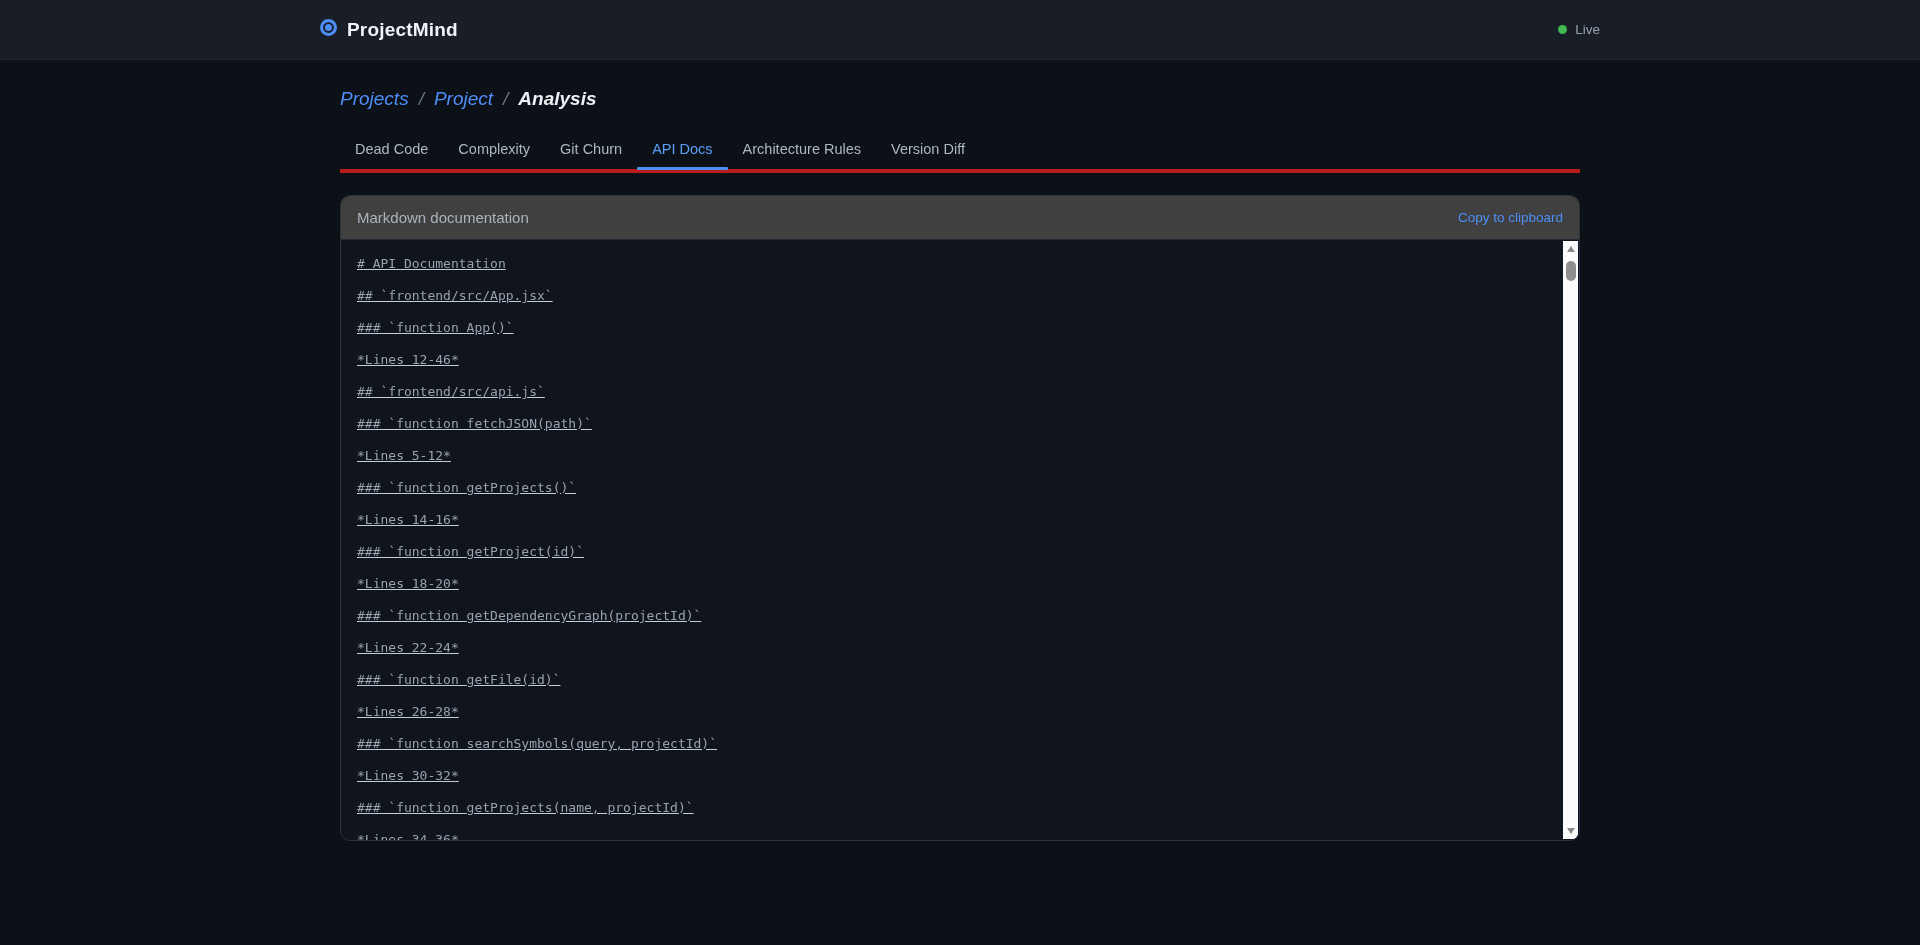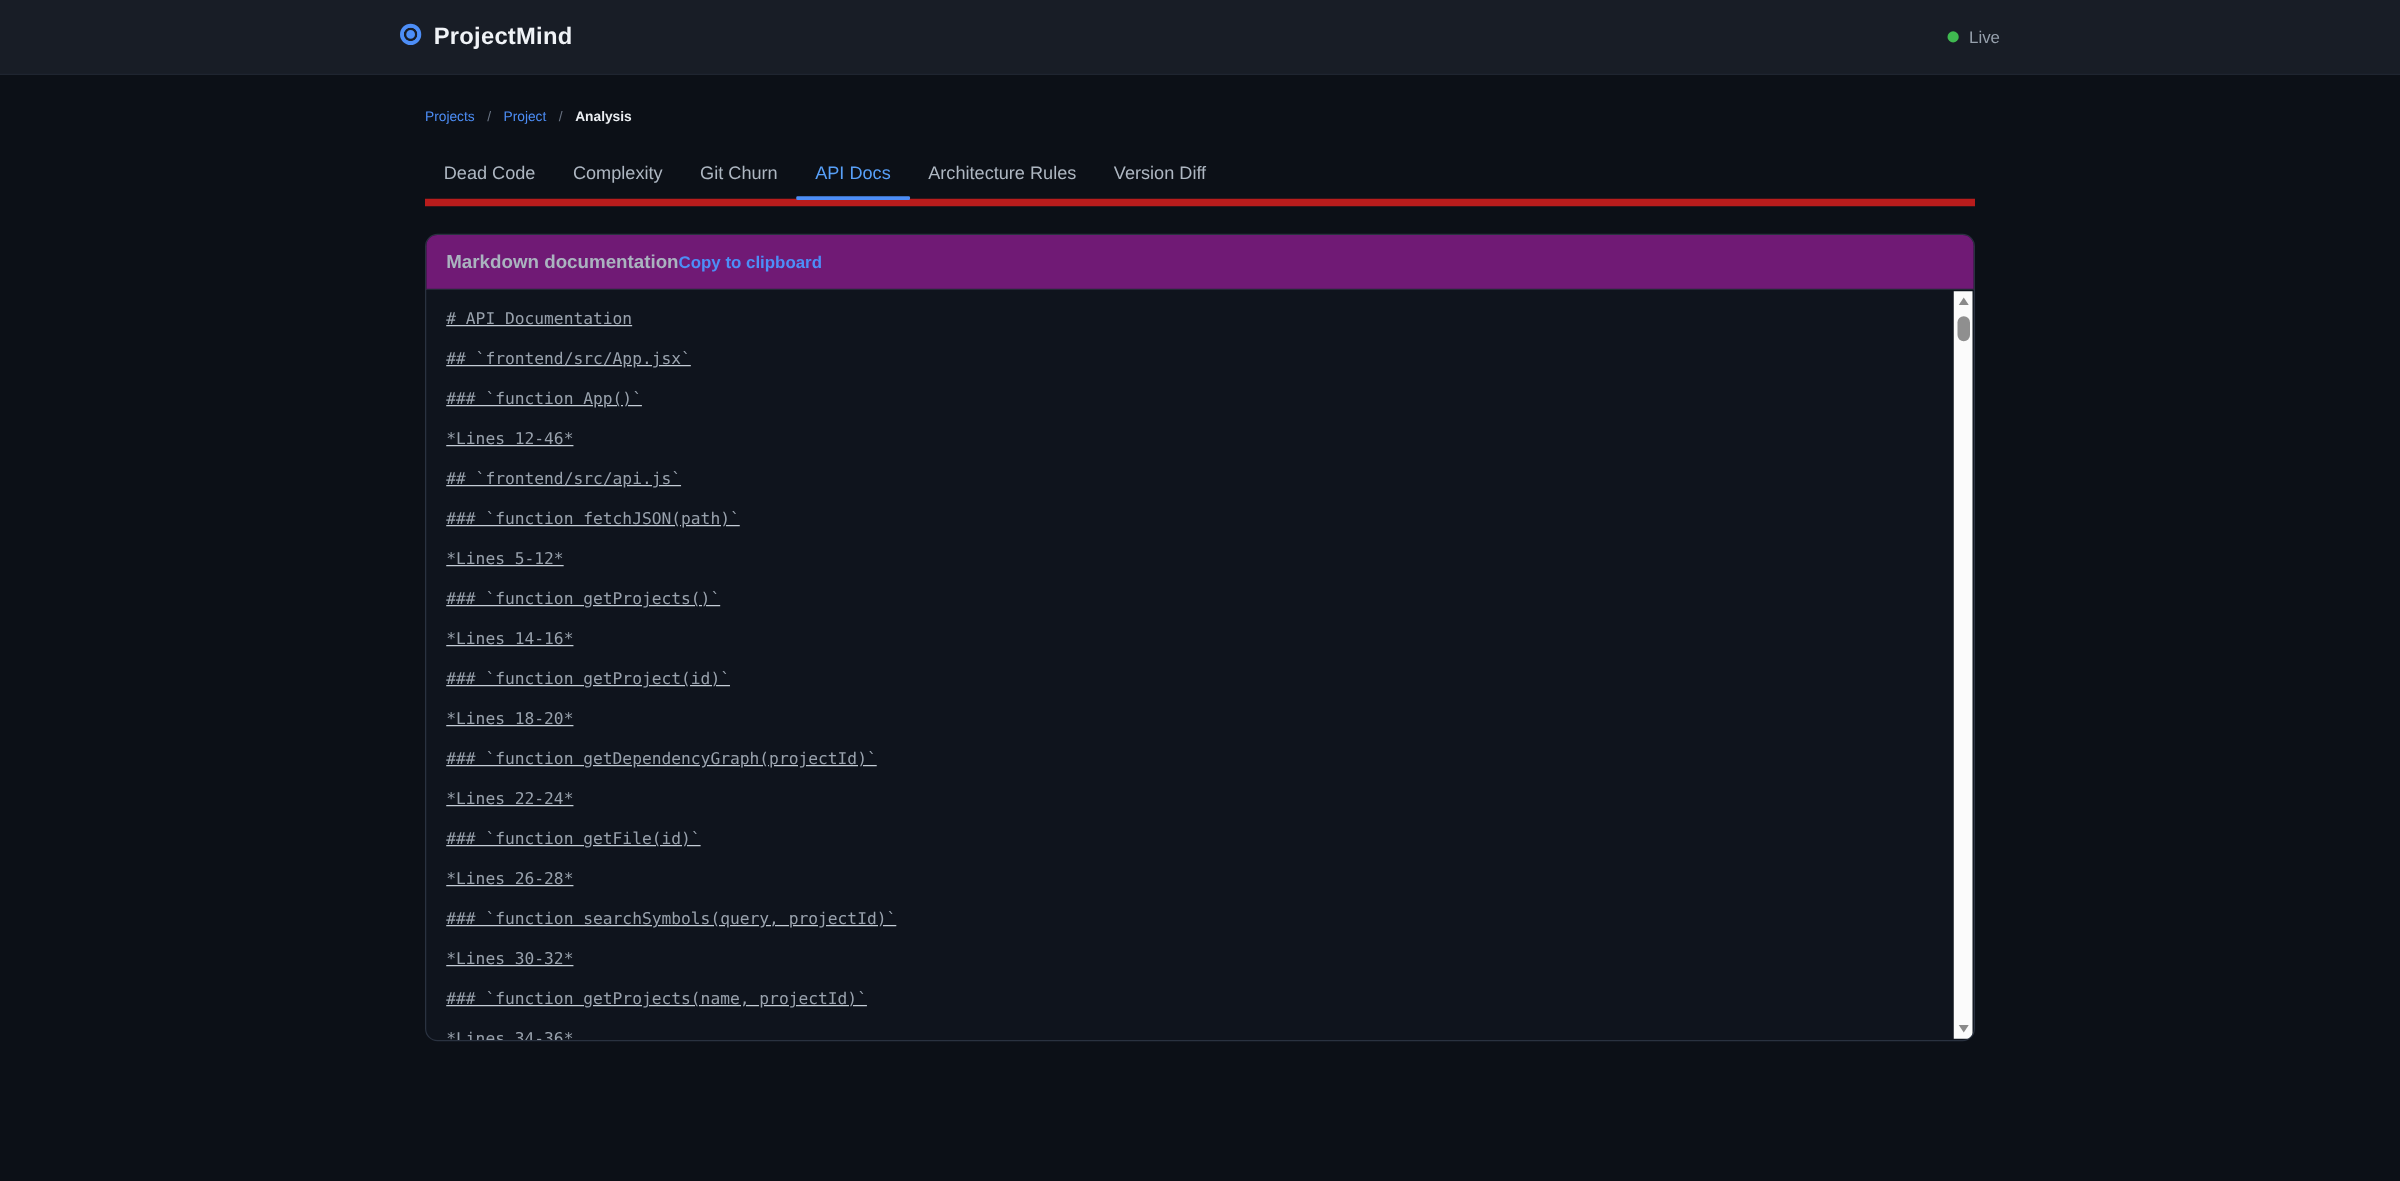--- a/index.html
+++ b/index.html
@@ -34,31 +34,32 @@
   .live-dot { width:9px; height:9px; border-radius:50%; background:#3fb950; }
   .live-label { font-size:13.5px; color:#97a1ad; }
 
   
   .container { width:1240px; margin:0 auto; }
 
   
   .breadcrumb {
     margin-top:28px;
     display:flex; align-items:center; gap:10px;
-    font-size:11px;
+    font-size:19px;
+    font-style:italic;
   }
   .crumb-link { color:#4d8ef7; text-decoration:none; cursor:pointer; }
   .crumb-sep { color:#6b7584; }
   .crumb-current { color:#eceff3; font-weight:700; }
 
   
   .tabs {
     margin-top:22px;
     display:flex;
-    border-bottom:6px solid #b91c1c;
+    border-bottom:4px solid #b91c1c;
     text-align:right;
   }
   .tab {
     padding:9px 15px 12px 15px;
     font-size:14.5px;
     color:#aeb7c2;
     cursor:pointer;
     position:relative;
     white-space:nowrap;
   }
@@ -72,25 +73,24 @@
   
   .panel {
     margin-top:22px;
     border:1px solid #2a3240;
     border-radius:10px;
     overflow:hidden;
     background:#0f141d;
   }
   .panel-header {
     height:44px;
-    background:#701a75;
+    background:#404040;
     border-bottom:1px solid #232a36;
-    display:flex; align-items:center; justify-content:flex-start;
+    display:flex; align-items:center; justify-content:space-between;
     padding:0 16px;
-    font-weight:bold;
   }
   .panel-title { font-size:15px; color:#aab3bf; }
   .copy-link { font-size:13.5px; color:#4d8ef7; text-decoration:none; cursor:pointer; }
 
   .panel-body {
     position:relative;
     height:600px;
     overflow:hidden;
     padding:16px 32px 0 16px;
     text-decoration:underline;

